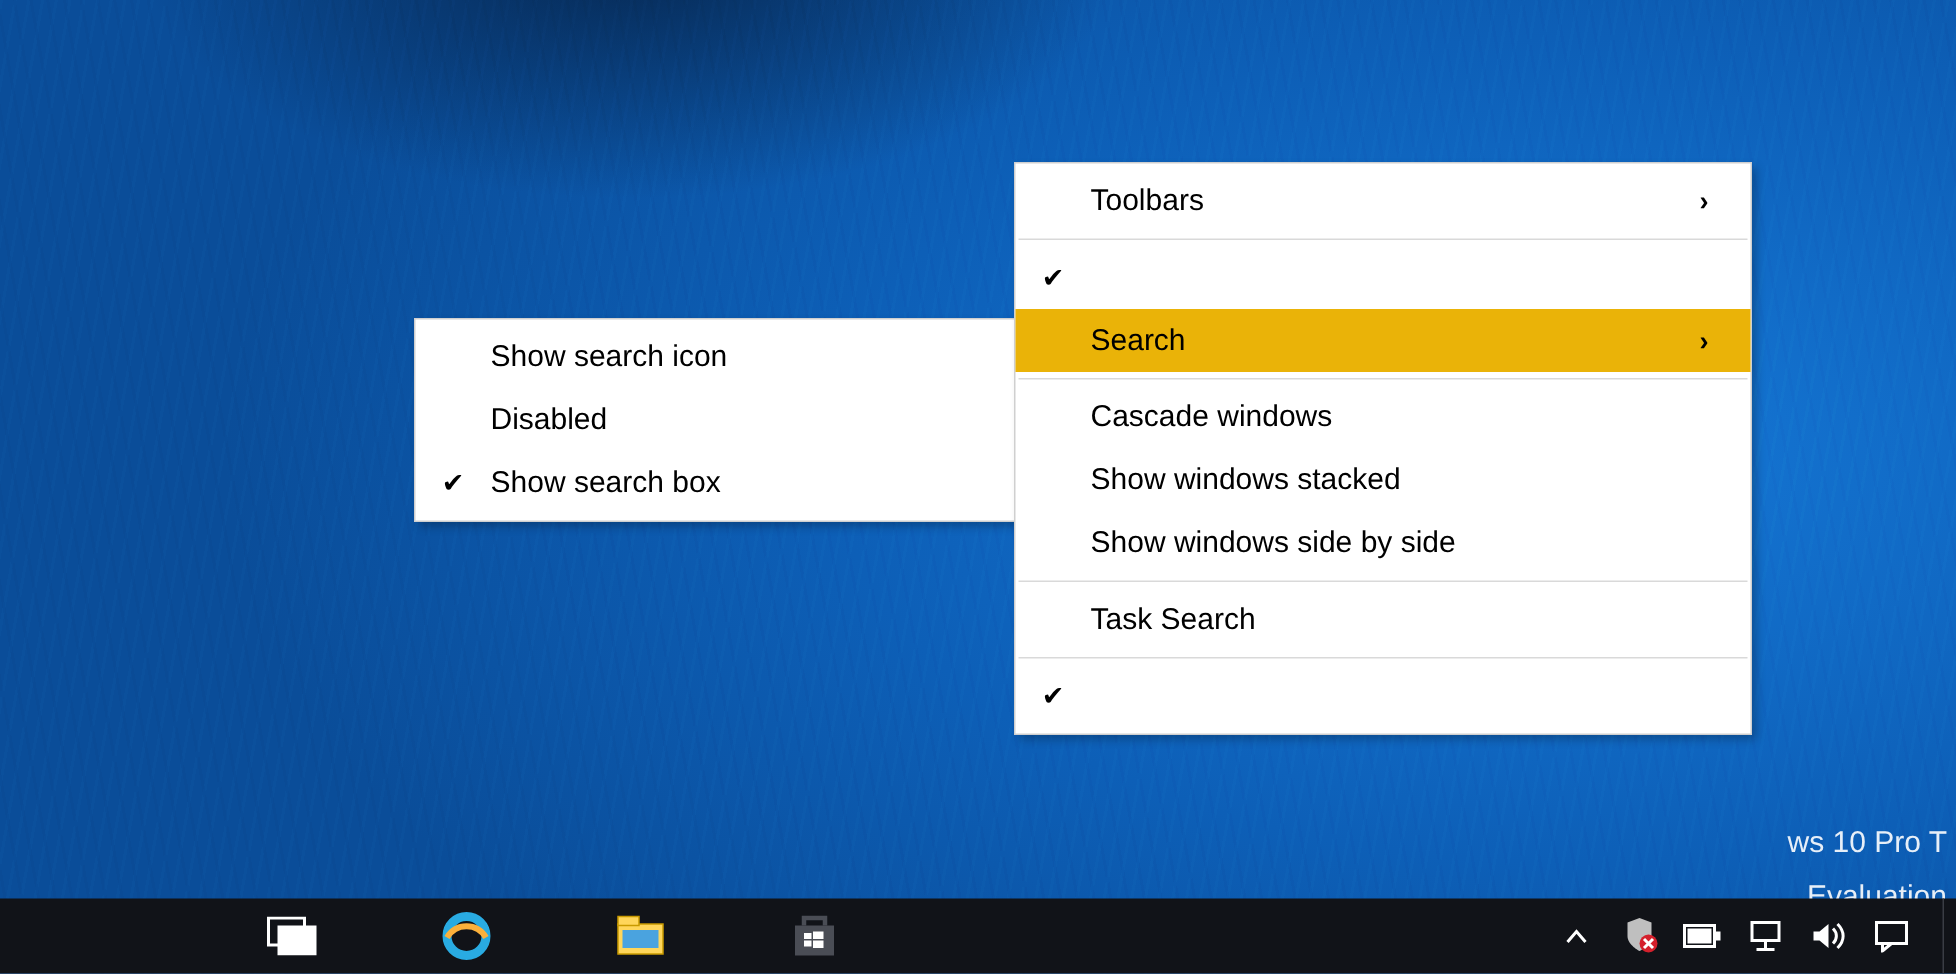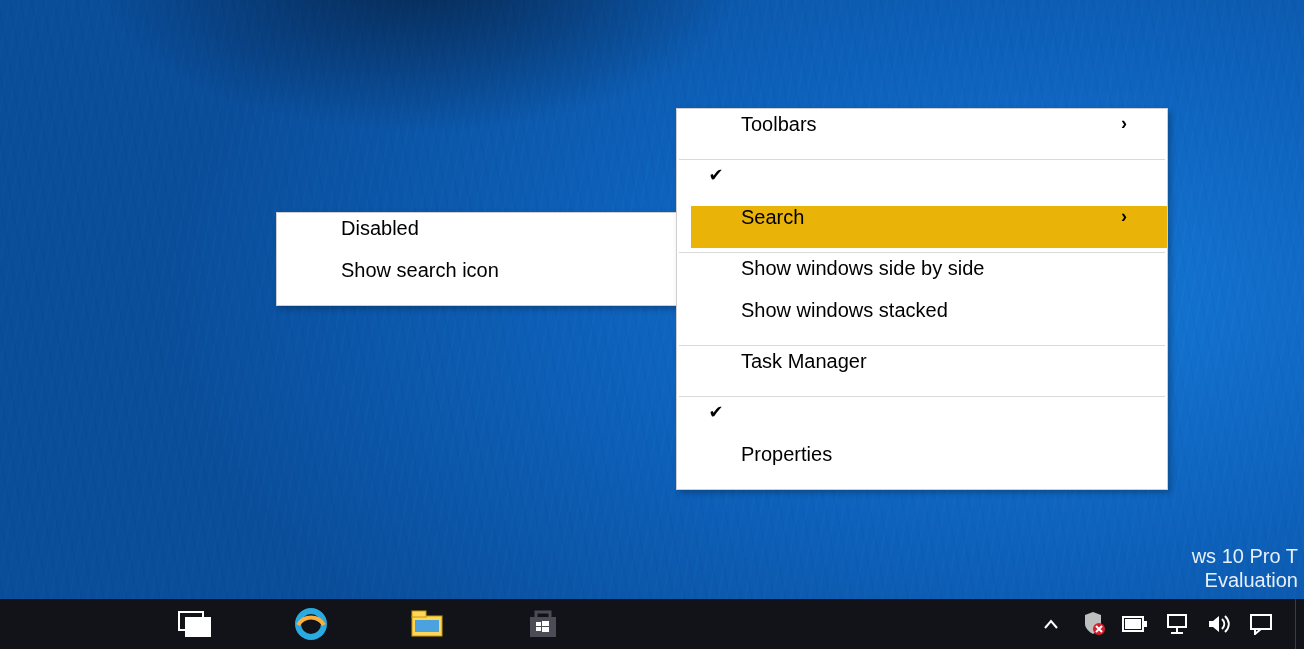--- a/index.html
+++ b/index.html
@@ -30,21 +30,21 @@
     mix-blend-mode: overlay;
     opacity:.6;
   }
   .watermark {
     position: absolute;
     right: 6px;
     top: 544px;
     text-align: right;
     color: rgba(255,255,255,0.9);
     font-size: 20px;
-    line-height: 24px;
+    line-height: 36px;
     pointer-events: none;
     white-space: pre;
   }
 
   
   .taskbar {
     position: absolute;
     left: 0;
     right: 0;
     bottom: 0;
@@ -76,26 +76,25 @@
 
   
   .menu {
     position: absolute;
     background: #fff;
     border: 1px solid #cfcfcf;
     box-shadow: 3px 3px 6px rgba(0,0,0,.25);
     padding: 4px 0;
   }
   .menu-item {
-    display:flex; align-items:flex-start;
+    display:flex; align-items:center;
     height: 42px;
-    padding: 0 40px 0 0;
+    padding: 0 28px 0 0;
     cursor: default;
     white-space: nowrap;
-    margin-left: 14px;
   }
   .menu-item.highlight{ background:#eab308; }
   .menu-gutter{
     width: 50px;
     display:flex; align-items:center; justify-content:center;
     font-size: 18px;
   }
   .menu-label{ flex:1; font-size: 20px; }
   .menu-arrow{
     width: 30px; text-align:right; font-weight:bold; font-size:18px; color:#000;
@@ -119,72 +118,78 @@
 <body>
 
 <div class="desktop">
 
   <div class="watermark"><span>ws 10 Pro T</span>
 <span>Evaluation</span></div>
 
   <div class="menu sub-menu">
     <div class="menu-item">
       <span class="menu-gutter"></span>
+      <span class="menu-label">Show search icon</span>
+    </div>
+    <div class="menu-item">
+      <span class="menu-gutter"></span>
       <span class="menu-label">Disabled</span>
     </div>
-    <div class="menu-item">
-      <span class="menu-gutter"></span>
-      <span class="menu-label">Show search icon</span>
-    </div>
-  </div>
-
-  <div class="menu main-menu">
-    <div class="menu-item">
-      <span class="menu-gutter"></span>
-      <span class="menu-label">Toolbars</span>
-      <span class="menu-arrow">›</span>
-    </div>
-    <div class="menu-sep"></div>
-
     <div class="menu-item">
       <span class="menu-gutter">
           <span class="check"></span>
         </span>
-    </div>
-    <div class="menu-item highlight">
-      <span class="menu-gutter"></span>
-      <span class="menu-label">Search</span>
+      <span class="menu-label">Show search box</span>
+    </div>
+  </div>
+
+  <div class="menu main-menu">
+    <div class="menu-item">
+      <span class="menu-gutter"></span>
+      <span class="menu-label">Toolbars</span>
       <span class="menu-arrow">›</span>
-    </div>
-    <div class="menu-sep"></div>
-
-    <div class="menu-item">
-      <span class="menu-gutter"></span>
-      <span class="menu-label">Show windows side by side</span>
-    </div>
-    <div class="menu-item">
-      <span class="menu-gutter"></span>
-      <span class="menu-label">Show windows stacked</span>
-    </div>
-    <div class="menu-sep"></div>
-
-    <div class="menu-item">
-      <span class="menu-gutter"></span>
-      <span class="menu-label">Task Manager</span>
     </div>
     <div class="menu-sep"></div>
 
     <div class="menu-item">
       <span class="menu-gutter">
           <span class="check"></span>
         </span>
     </div>
-    <div class="menu-item">
-      <span class="menu-gutter"></span>
-      <span class="menu-label">Properties</span>
+    <div class="menu-item highlight">
+      <span class="menu-gutter"></span>
+      <span class="menu-label">Search</span>
+      <span class="menu-arrow">›</span>
+    </div>
+    <div class="menu-sep"></div>
+
+    <div class="menu-item">
+      <span class="menu-gutter"></span>
+      <span class="menu-label">Cascade windows</span>
+    </div>
+    <div class="menu-item">
+      <span class="menu-gutter"></span>
+      <span class="menu-label">Show windows stacked</span>
+    </div>
+    <div class="menu-item">
+      <span class="menu-gutter"></span>
+      <span class="menu-label">Show windows side by side</span>
+    </div>
+    <div class="menu-sep"></div>
+
+    <div class="menu-item">
+      <span class="menu-gutter"></span>
+      <span class="menu-label">Task Search</span>
+    </div>
+    <div class="menu-sep"></div>
+
+    <div class="menu-item">
+      <span class="menu-gutter">
+          <span class="check"></span>
+        </span>
     </div>
   </div>
 
   <div class="taskbar">
     <div class="tb-left">
       <div class="tb-item">
         <svg width="34" height="26" viewBox="0 0 34 26">
           <rect x="1" y="1" width="24" height="18" fill="none" stroke="#fff" stroke-width="2"></rect>
           <rect x="8" y="7" width="24" height="18" fill="#fff" stroke="#fff" stroke-width="2"></rect>
         </svg>

